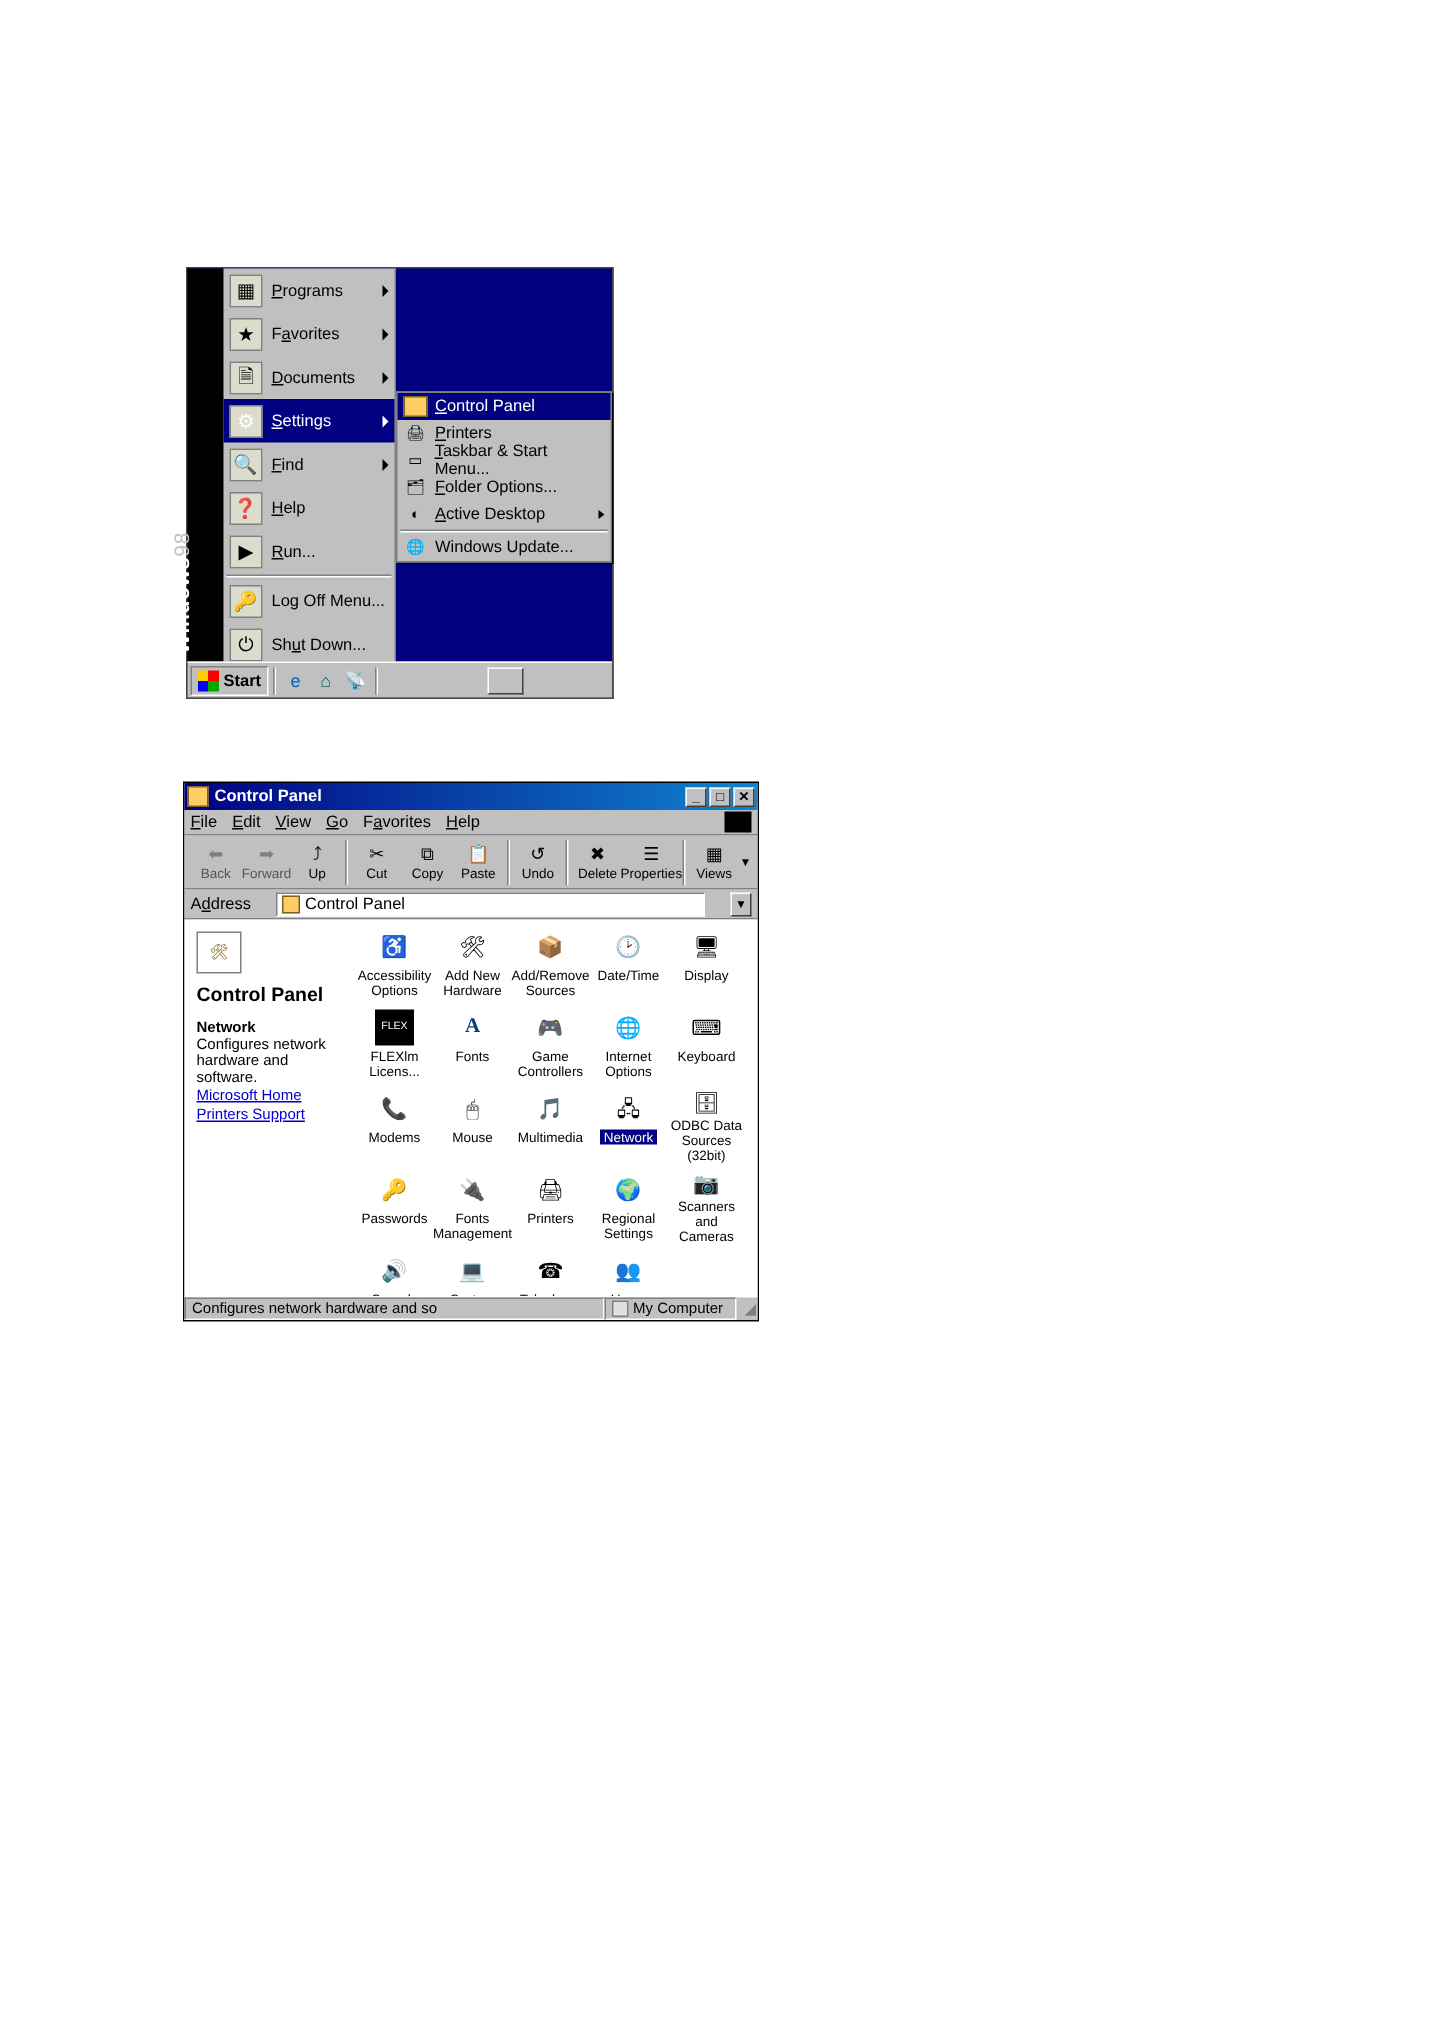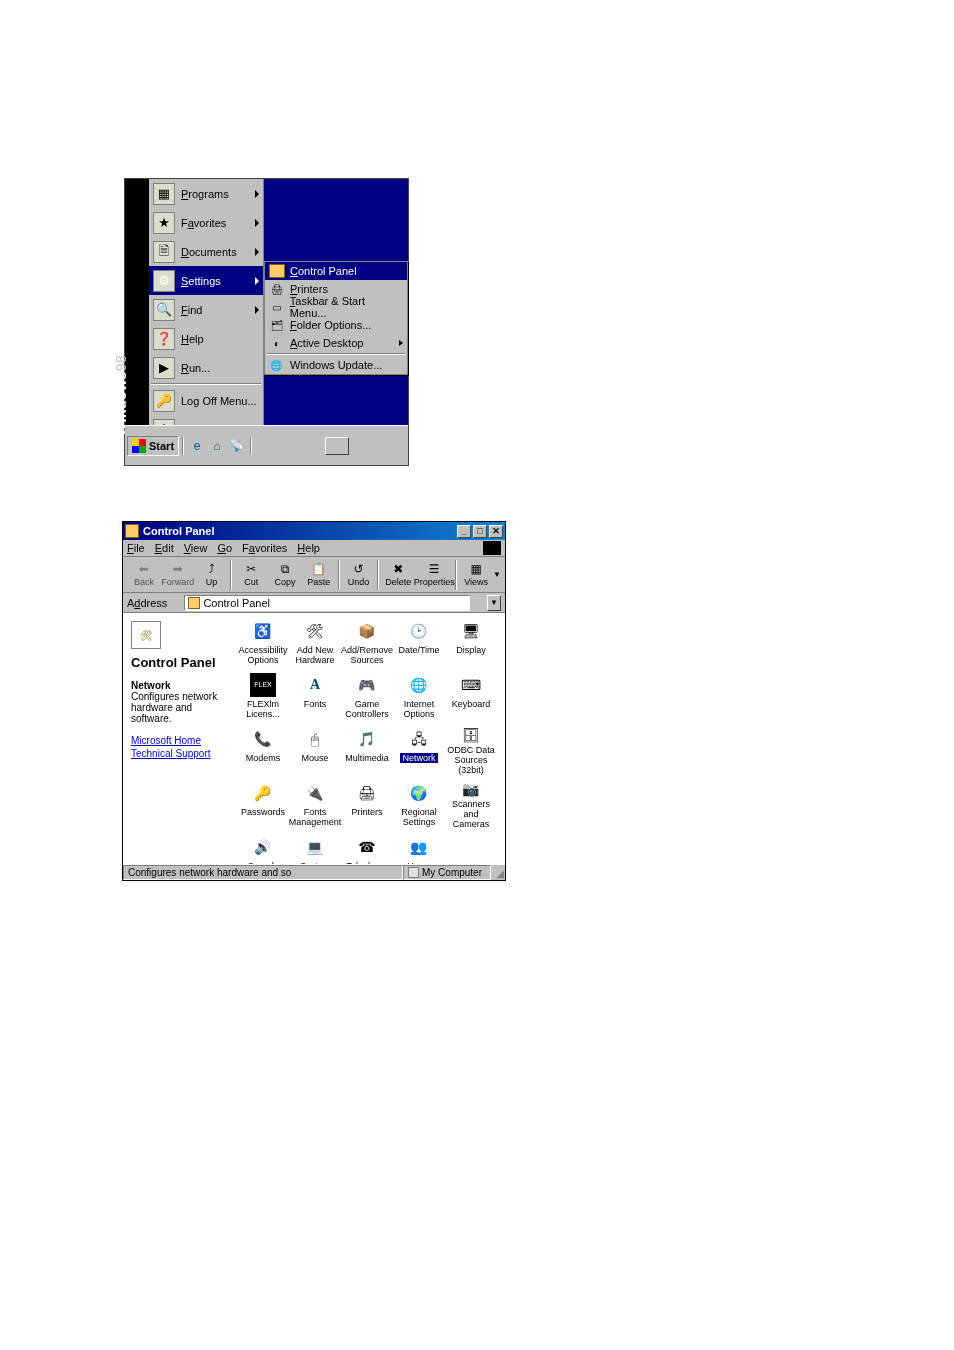--- a/index.html
+++ b/index.html
@@ -105,21 +105,21 @@
     border-top: 3px solid transparent;
     border-bottom: 3px solid transparent;
     border-left: 4px solid #000;
   }
   .sub-sep { height: 2px; margin: 1px 2px; border-top:1px solid #808080; border-bottom:1px solid #fff; }
 
   
   .taskbar {
     position: absolute;
     left: 0; bottom: 0;
-    width: 100%; height: 40px;
+    width: 100%; height: 24px;
     background: #c0c0c0;
     border-top: 1px solid #fff;
     display: flex; align-items: center;
     padding: 0 2px;
   }
   .start-btn {
     height: 20px;
     background: #c0c0c0;
     border: 1px solid; border-color: #808080 #fff #fff #808080; 
     display: inline-flex; align-items: center;
@@ -219,21 +219,21 @@
     width:112px; padding:8px 6px 6px 8px;
   }
   .cp-left .bigicon {
     width:30px;height:28px; border:1px solid #808080; margin-bottom:6px;
     display:inline-flex; align-items:center; justify-content:center; color:#806000;
   }
   .cp-left h2 {
     margin:0 0 10px 0; font-size:13px; font-weight:bold;
   }
   .cp-left .sel-name { font-weight:bold; font-size:10px; }
-  .cp-left .sel-desc { font-size:10px; margin-bottom:10px; }
+  .cp-left .sel-desc { font-size:10px; }
   .cp-left a { color:#0000cc; text-decoration:underline; display:block; font-size:10px; line-height:13px; }
 
   .cp-icons {
     flex:1; padding:6px 4px 4px 4px;
     display:grid;
     grid-template-columns: repeat(5, 48px);
     grid-auto-rows: 48px;
     gap: 6px 4px;
     align-content:start;
     justify-content:start;
@@ -448,21 +448,21 @@
     <span class="dd">▼</span>
   </div>
 
   <div class="cp-body">
     <div class="cp-left">
       <div class="bigicon">🛠</div>
       <h2>Control Panel</h2>
       <div class="sel-name">Network</div>
       <div class="sel-desc">Configures network hardware and software.</div>
       <a href="#">Microsoft Home</a>
-      <a href="#">Technical Support</a>
+      <a href="#">Printers Support</a>
     </div>
     <div class="cp-icons" id="cp-icons">
         <div class="cp-ico">
           <span class="ii">♿</span>
           <span class="lbl2">Accessibility Options</span>
         </div>
         <div class="cp-ico">
           <span class="ii">🛠</span>
           <span class="lbl2">Add New Hardware</span>
         </div>

